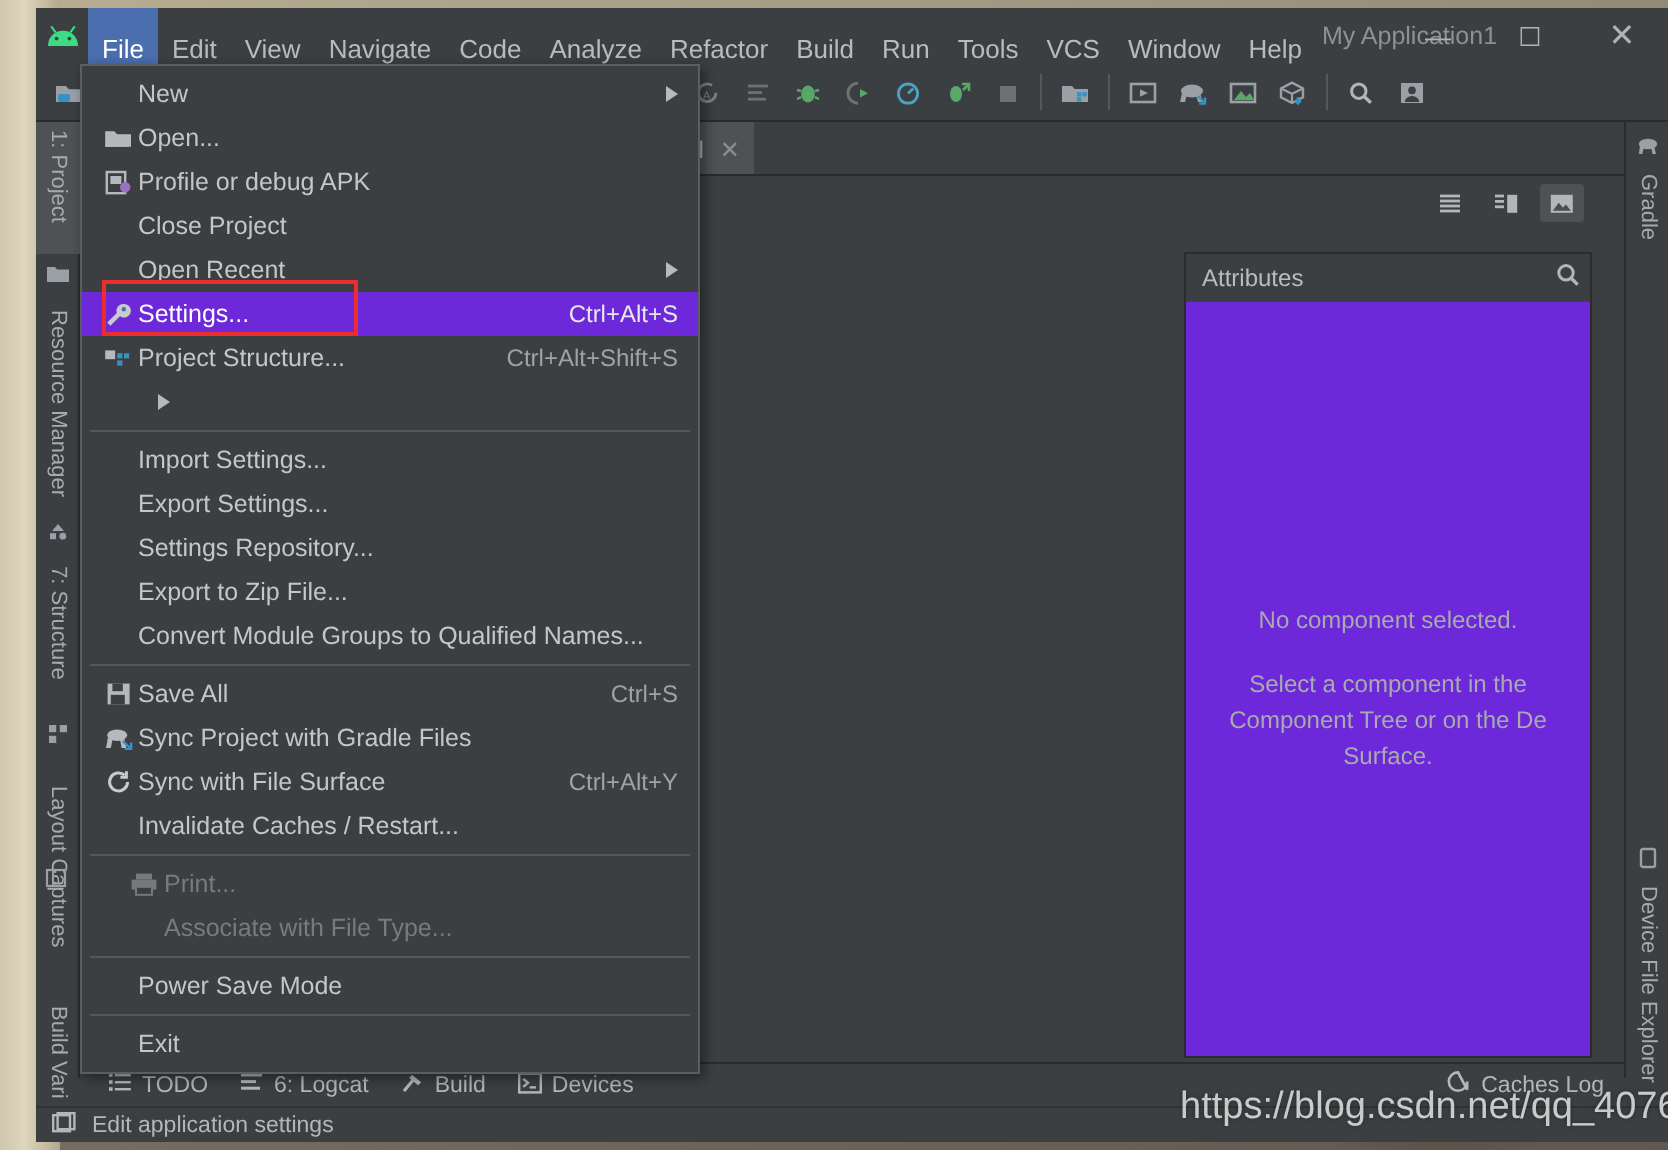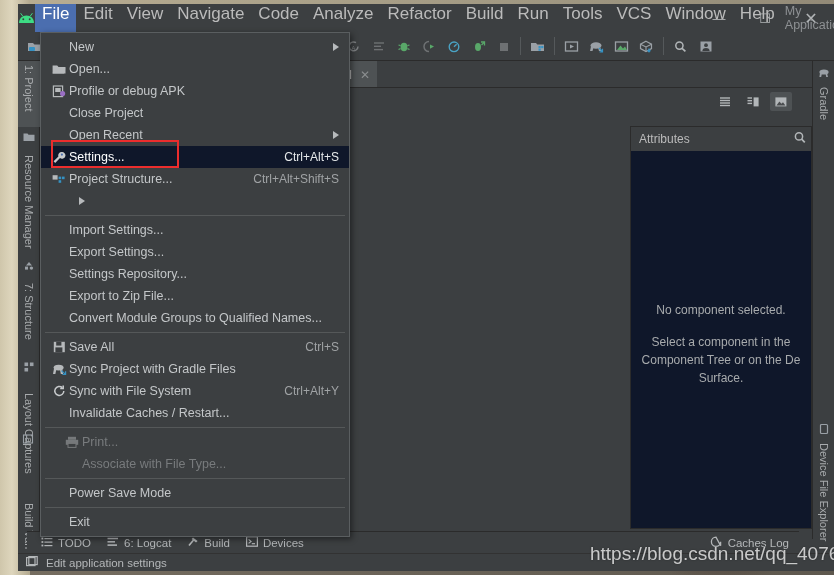--- a/index.html
+++ b/index.html
@@ -29,22 +29,22 @@
 
   
   .menubar {
     position: absolute; left:0; top:0; width: 816px; height: 28px;
     background: #3c3f41;
     display: flex; align-items: center;
   }
   .and-logo { width: 26px; height: 28px; display:flex; align-items:center; justify-content:center; }
   .and-logo svg { display:block; }
   .mitem {
-    height: 28px; padding: 0 7px; display: flex; align-items: flex-start;
-    font-size: 17px; color: #bbbbbb; white-space: nowrap;
+    height: 28px; padding: 0 7px; display: flex; align-items: flex-end;
+    font-size: 13px; color: #bbbbbb; white-space: nowrap;
   }
   .mitem.active { background: #4b6eaf; color: #ffffff; }
   .wintitle { margin-left: 10px; color: #8e9194; font-size: 12.5px; }
   .wbtns { position:absolute; right: 0; top:0; height:28px; display:flex; align-items:center; }
   .wbtn { width: 46px; height:28px; display:flex; align-items:center; justify-content:center;
           color:#b0b3b5; font-size: 13px; }
   .wbtn.close { font-size: 16px; }
 
   
   .toolbar {
@@ -146,33 +146,33 @@
   .zoomcol {
     position:absolute; left:222px; top:248px; width:40px;
   }
   .zchip { width:40px; background:#4a4d4f; border-radius:5px; display:flex; flex-direction:column;
            align-items:center; }
   .zbtn { width:40px; height:30px; display:flex; align-items:center; justify-content:center;
           color:#d7d9da; font-size:16px; }
 
   
   .attrs {
-    position:absolute; right:0; top:38px; width:182px; bottom:10px;
-    background:#0f172a; border:1px solid #2b2b2b;
+    position:absolute; right:16px; top:38px; width:204px; bottom:10px;
+    background:#6d28d9; border:1px solid #2b2b2b;
   }
   .attrbody { text-align:center; color:#a8abad; font-size:12px; padding-top:150px; line-height:18px; }
 
   
   .canvaspeek {
     position:absolute; left:268px; top:38px; right:202px; bottom:10px; background:#3c3f41;
   }
 
   
   .bottombar {
-    position:absolute; left:9px; bottom:18px; width:772px; height:22px;
+    position:absolute; left:22px; bottom:18px; width:772px; height:22px;
     background:#3c3f41; display:flex; align-items:center; gap:16px; padding-left:14px;
     border-top:1px solid #2b2b2b; font-size:11.5px; color:#b4b7b9;
   }
   .bb { display:flex; align-items:center; gap:5px; }
   .bbright { position:absolute; right:10px; display:flex; align-items:center; gap:6px; }
 
   
   .statusbar {
     position:absolute; left:0; bottom:0; width:816px; height:18px;
     background:#3c3f41; display:flex; align-items:center; padding-left:8px; gap:8px;
@@ -183,21 +183,21 @@
   .menupop {
     position:absolute; left:22px; top:28px; width:310px;
     background:#3c3f41; border:1px solid #5a5e60; z-index:50;
     padding: 3px 0 3px 0;
     box-shadow: 2px 2px 6px rgba(0,0,0,0.45);
   }
   .mrow {
     height:22px; display:flex; align-items:center; position:relative;
     font-size:12.5px; color:#c4c7c9; padding-left:8px; padding-right:10px;
   }
-  .mrow.sel { background:#0f172a; color:#ffffff; }
+  .mrow.sel { background:#6d28d9; color:#ffffff; }
   .mrow.dis { color:#787b7d;padding-left:21px; }
   .micon { width:20px; display:flex; align-items:center; justify-content:center; }
   .mlabel { flex:1; white-space:nowrap; }
   .maccel { color:#a0a3a5; font-size:12px; margin-left:14px; white-space:nowrap; }
   .mrow.sel .maccel { color:#e6e9ea; }
   .marrow { width:0;height:0;border-top:4px solid transparent;border-bottom:4px solid transparent;
             border-left:6px solid #b7babc; margin-left:10px; }
   .msep { height:1px; background:#555859; margin:3px 4px; }
   .redbox {
     position:absolute; left:33px; top:136px; width:128px; height:28px;
@@ -943,21 +943,21 @@
       <span class="mlabel">Sync Project with Gradle Files</span>
     </div>
 
     <div class="mrow">
       <span class="micon">
         <svg width="13" height="12" viewBox="0 0 13 12">
             <path d="M10.8 6a4.5 4.5 0 1 1-1.5-3.4" fill="none" stroke="#c8cbcd" stroke-width="1.5"></path>
             <path d="M10.2 0.6v3h-3" fill="none" stroke="#c8cbcd" stroke-width="1.5"></path>
           </svg>
       </span>
-      <span class="mlabel">Sync with File System</span>
+      <span class="mlabel">Sync with File Surface</span>
       <span class="maccel">Ctrl+Alt+Y</span>
     </div>
 
     <div class="mrow">
       <span class="micon"></span>
       <span class="mlabel">Invalidate Caches / Restart...</span>
     </div>
 
     <div class="msep"></div>
 

